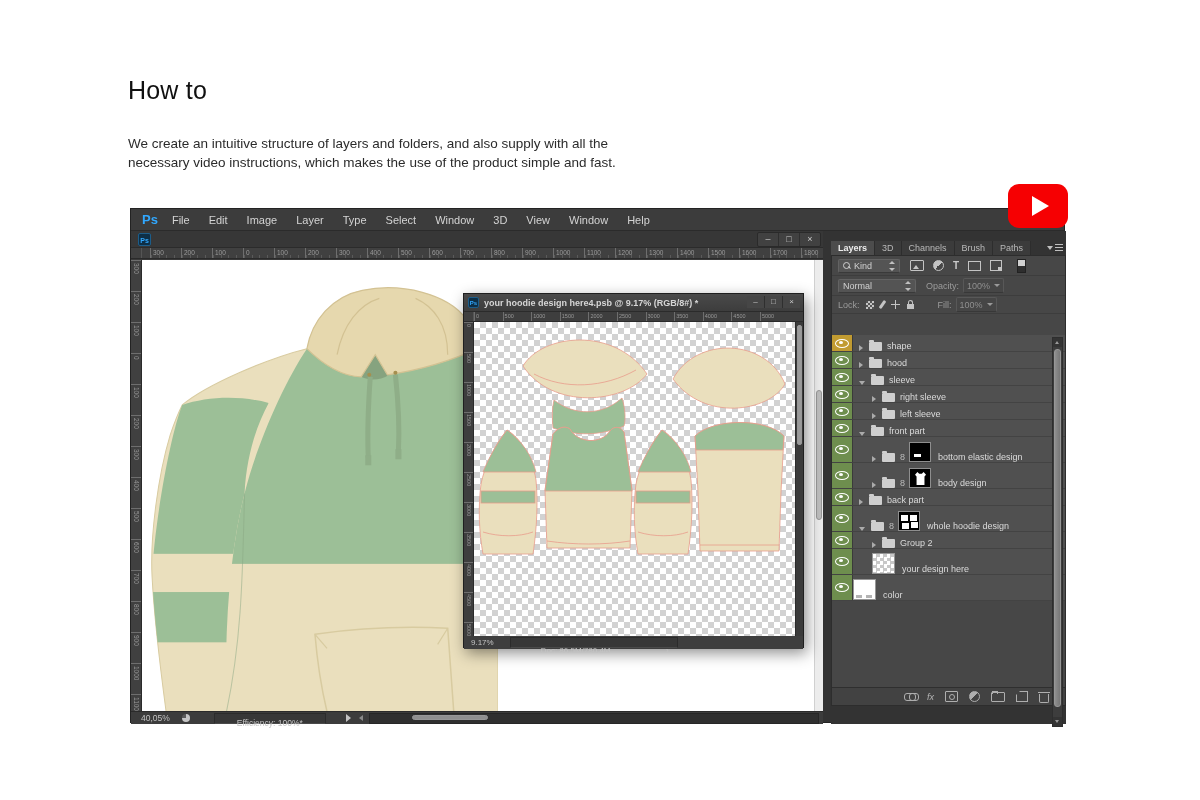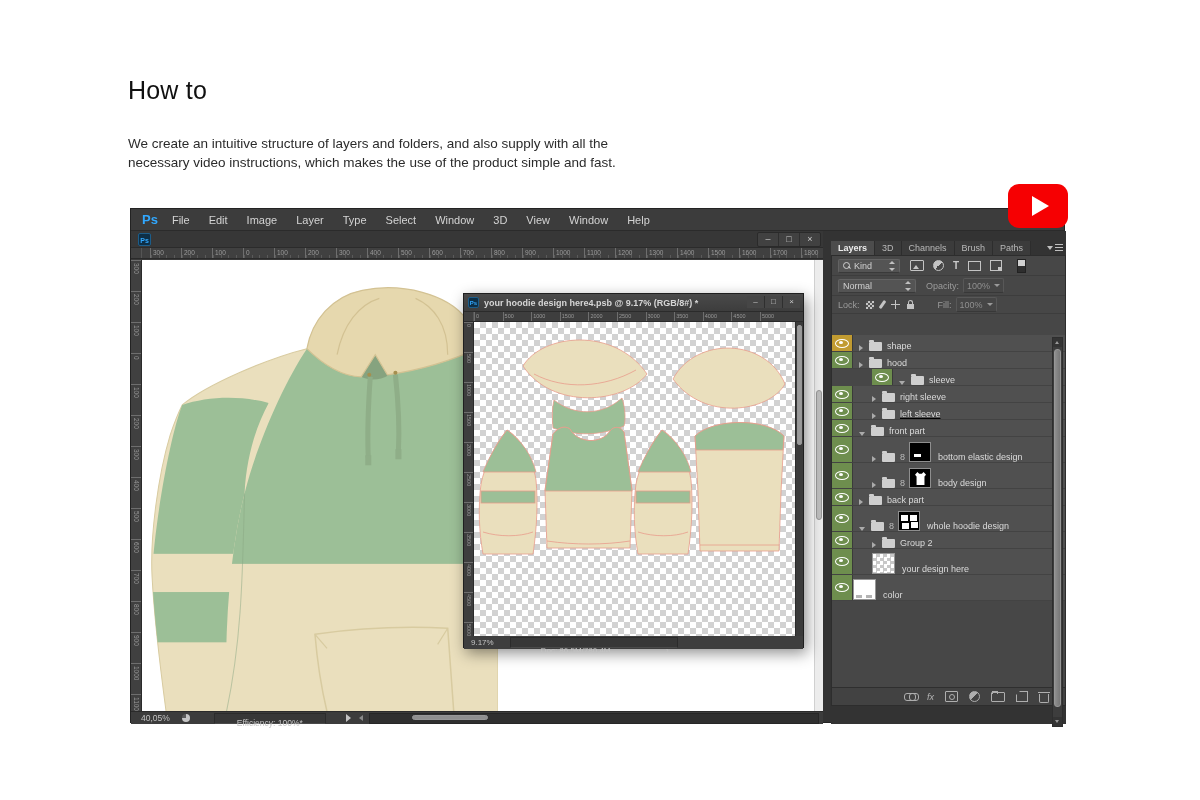--- a/index.html
+++ b/index.html
@@ -440,21 +440,21 @@
     <span class="eye-cell eye-green">
       <span class="eye"></span>
     </span>
     <span class="row-main" style="padding-left: 6px;">
       <span class="chev"></span>
       <span class="folder"></span>
 
       <span class="lname">hood</span>
     </span>
   </div>
-            <div class="layer-row" style="height: 17px; margin-left: 40px;">
+            <div class="layer-row" style="height: 17px;">
     <span class="eye-cell eye-green">
       <span class="eye"></span>
     </span>
     <span class="row-main" style="padding-left: 6px;">
       <span class="chev open"></span>
       <span class="folder"></span>
 
       <span class="lname">sleeve</span>
     </span>
   </div>
@@ -462,21 +462,21 @@
     <span class="eye-cell eye-green">
       <span class="eye"></span>
     </span>
     <span class="row-main" style="padding-left: 19px;">
       <span class="chev"></span>
       <span class="folder"></span>
 
       <span class="lname">right sleeve</span>
     </span>
   </div>
-            <div class="layer-row" style="height: 17px; text-decoration: underline;">
+            <div class="layer-row" style="height: 17px;">
     <span class="eye-cell eye-green">
       <span class="eye"></span>
     </span>
     <span class="row-main" style="padding-left: 19px;">
       <span class="chev"></span>
       <span class="folder"></span>
 
       <span class="lname">left sleeve</span>
     </span>
   </div>

